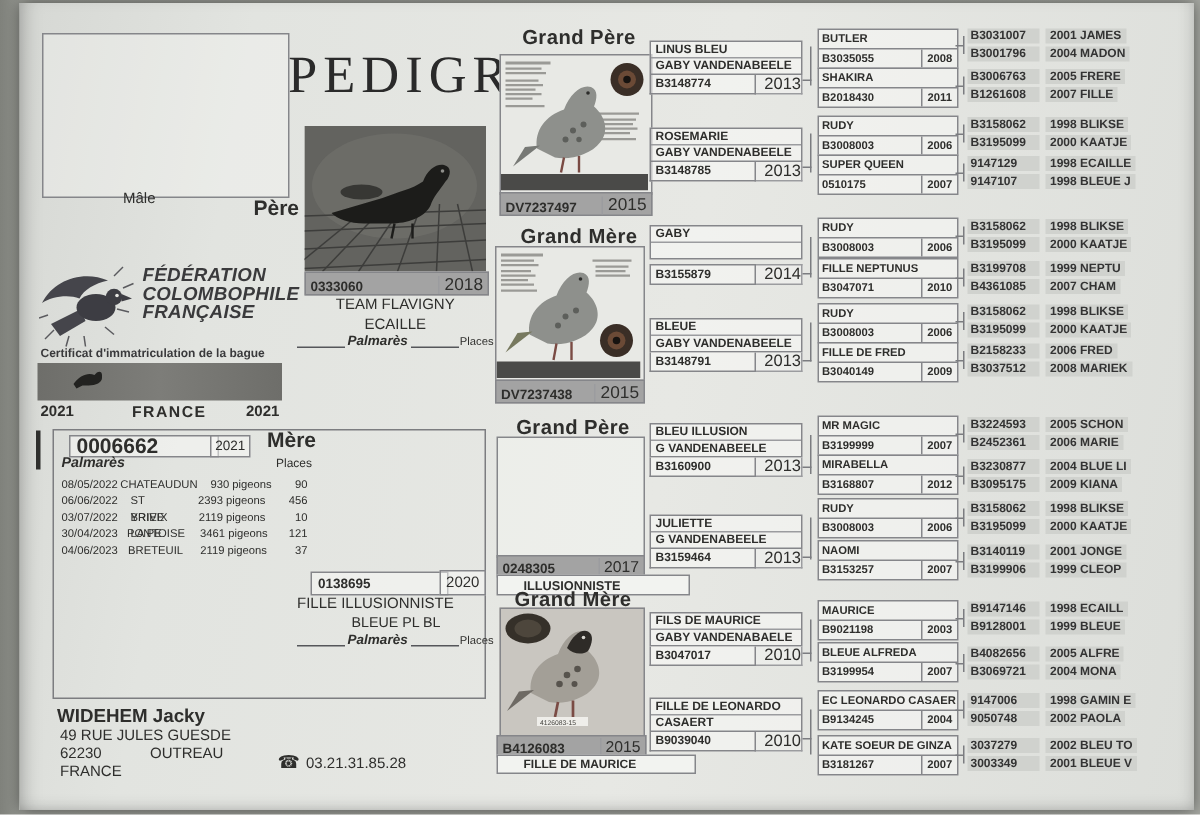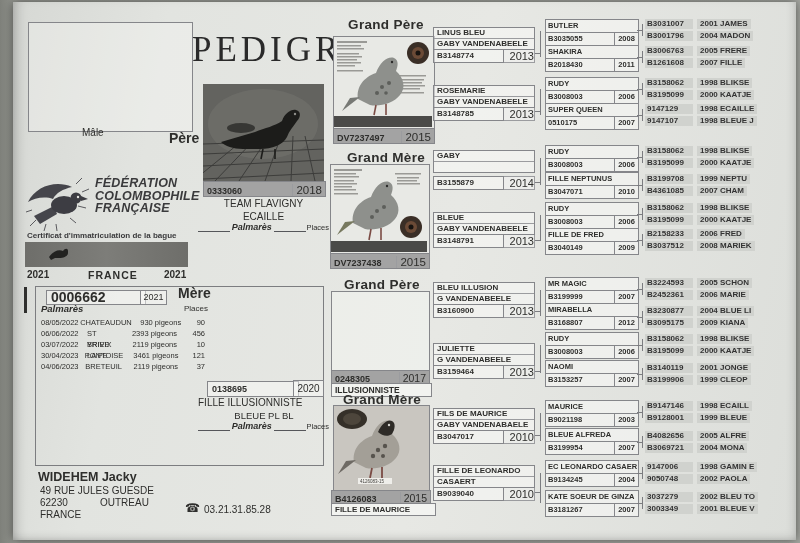--- a/index.html
+++ b/index.html
@@ -31,21 +31,21 @@
   .gg .yr{width:23px;text-align:center}
   
   .ln{position:absolute;left:645px;height:10px;font-size:8px;font-weight:600;line-height:10px;white-space:nowrap;color:#333}
   .ln .rg{display:inline-block;width:44px;background:#d0d2ce;padding:0 2px}
   .ln .tx{display:inline-block;background:#d0d2ce;padding:0 3px;margin-left:4px}
   .cl{position:absolute;background:#7b7c80}
   .gphead{position:absolute;font-size:13.5px;font-weight:700;text-align:center;letter-spacing:.3px}
   .band{position:absolute;display:flex;border:1px solid #85868a;background:#a3a3a3;align-items:flex-end}
   .band .rg{flex:1;font-size:9px;font-weight:700;padding:0 3px}
   .band .yr{font-size:11.5px;padding:0 3px;border-left:1px solid #9b9c9f}
-  .subrow{position:absolute;border:1px solid #85868a;background:#f2f3f0;font-size:8.5px;font-weight:700;padding:0 3px;line-height:12px;white-space:nowrap}
+  .subrow{position:absolute;border:1px solid #85868a;background:#f2f3f0;font-size:8.5px;font-weight:700;padding:0 17px;line-height:12px;white-space:nowrap}
   .palline{position:absolute;display:flex;align-items:flex-end;font-size:9px}
   .palline .ul{flex:1;border-bottom:1px solid #55565a;height:9px}
   .palline .pl{font-weight:700;font-style:italic;padding:0 2px}
   .palline .pc{font-size:7.5px;padding:0 1px}
   .mrow{display:flex;font-size:7.5px;height:11px;line-height:11px}
   .mrow .d{width:46px}
   .mrow .r{flex:1}
   .mrow .b{width:58px;text-align:right}
   .mrow .p{width:28px;text-align:right}
   .fedtxt{font-size:12.5px;line-height:12.5px;font-weight:700;font-style:italic;letter-spacing:.2px;color:#3a3a3c}

